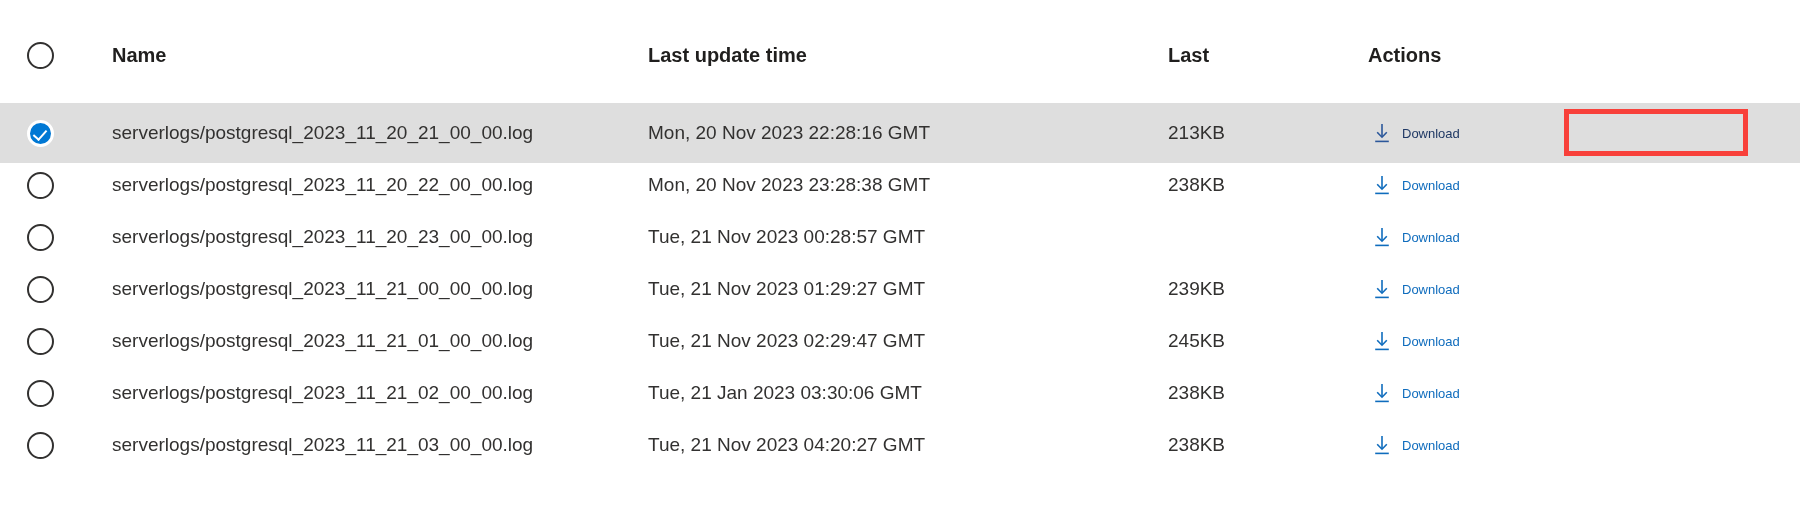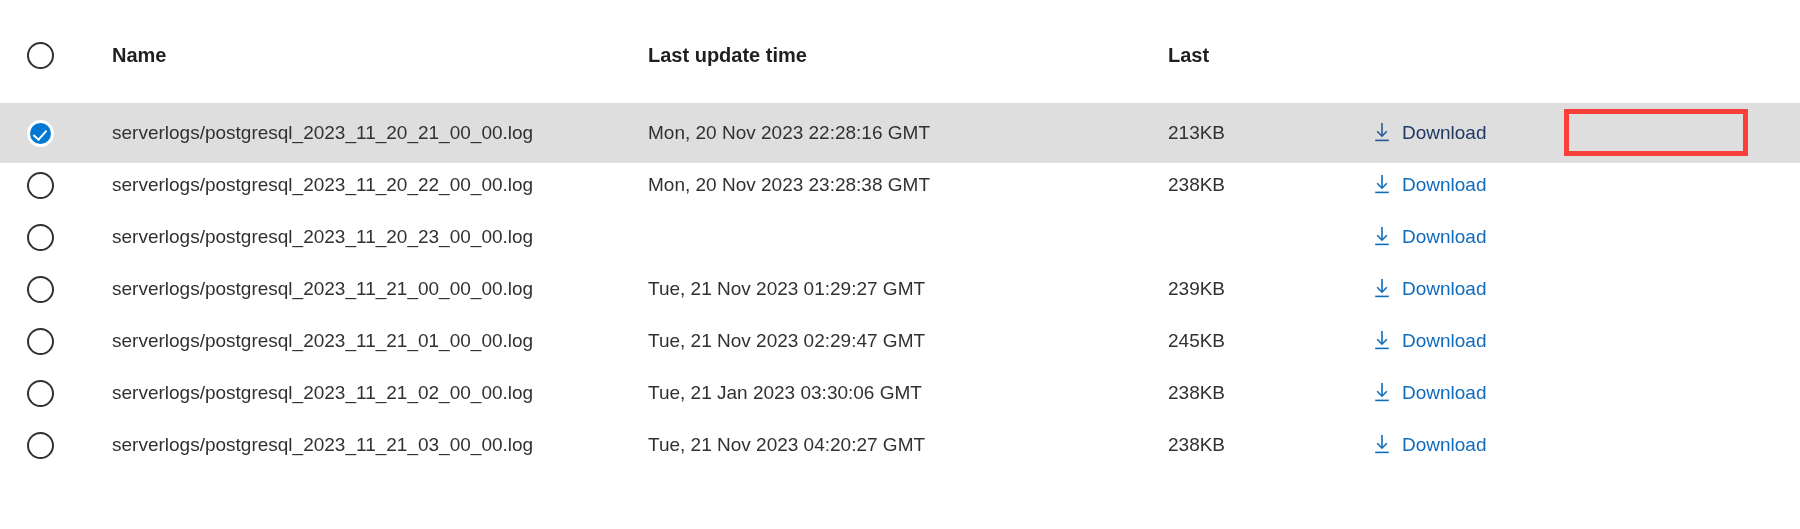--- a/index.html
+++ b/index.html
@@ -92,23 +92,23 @@
     width: 6px;
     height: 11px;
     border: solid #ffffff;
     border-width: 0 2.6px 2.6px 0;
     transform: rotate(42deg);
   }
 
   
   .download-link {
     display: inline-flex;
-    align-items: flex-start;
+    align-items: center;
     gap: 10px;
-    font-size: 19px;
+    font-size: 13px;
     color: #0f6cbd;
     text-decoration: none;
     cursor: pointer;
     padding: 2px 4px;
   }
   .download-link .dl-icon {
     width: 20px;
     height: 21px;
     display: block;
   }
@@ -147,20 +147,21 @@
 
 <div class="file-table">
 
   <div class="row header">
     <div class="cell cell-check">
       <span class="checkbox"></span>
     </div>
     <div class="cell cell-time">Last update time</div>
     <div class="cell cell-name">Name</div>
     <div class="cell cell-size">Last</div>
+    <div class="cell cell-actions">Actions</div>
   </div>
 
   <div id="rows-container">
       <div class="row body-row selected" style="top: 103px;">
         <div class="cell cell-check">
           <span class="checkbox checked"></span>
         </div>
         <div class="cell cell-name">serverlogs/postgresql_2023_11_20_21_00_00.log</div>
         <div class="cell cell-time">Mon, 20 Nov 2023 22:28:16 GMT</div>
         <div class="cell cell-size">213KB</div>
@@ -191,20 +192,21 @@
             </svg>
             <span>Download</span>
           </a>
         </div>
       </div>
       <div class="row body-row" style="top: 207px;">
         <div class="cell cell-check">
           <span class="checkbox"></span>
         </div>
         <div class="cell cell-name">serverlogs/postgresql_2023_11_20_23_00_00.log</div>
+        <div class="cell cell-time">Tue, 21 Nov 2023 00:28:57 GMT</div>
         <div class="cell cell-actions">
           <a class="download-link">
             <svg class="dl-icon" viewBox="0 0 20 21" fill="none">
               <line x1="10" y1="1" x2="10" y2="13.5" stroke="#0f6cbd" stroke-width="1.6"></line>
               <path d="M5.2 9.2 L10 14.2 L14.8 9.2" stroke="#0f6cbd" stroke-width="1.6" fill="none"></path>
               <line x1="3.2" y1="18.4" x2="16.8" y2="18.4" stroke="#0f6cbd" stroke-width="1.6"></line>
             </svg>
             <span>Download</span>
           </a>
         </div>

